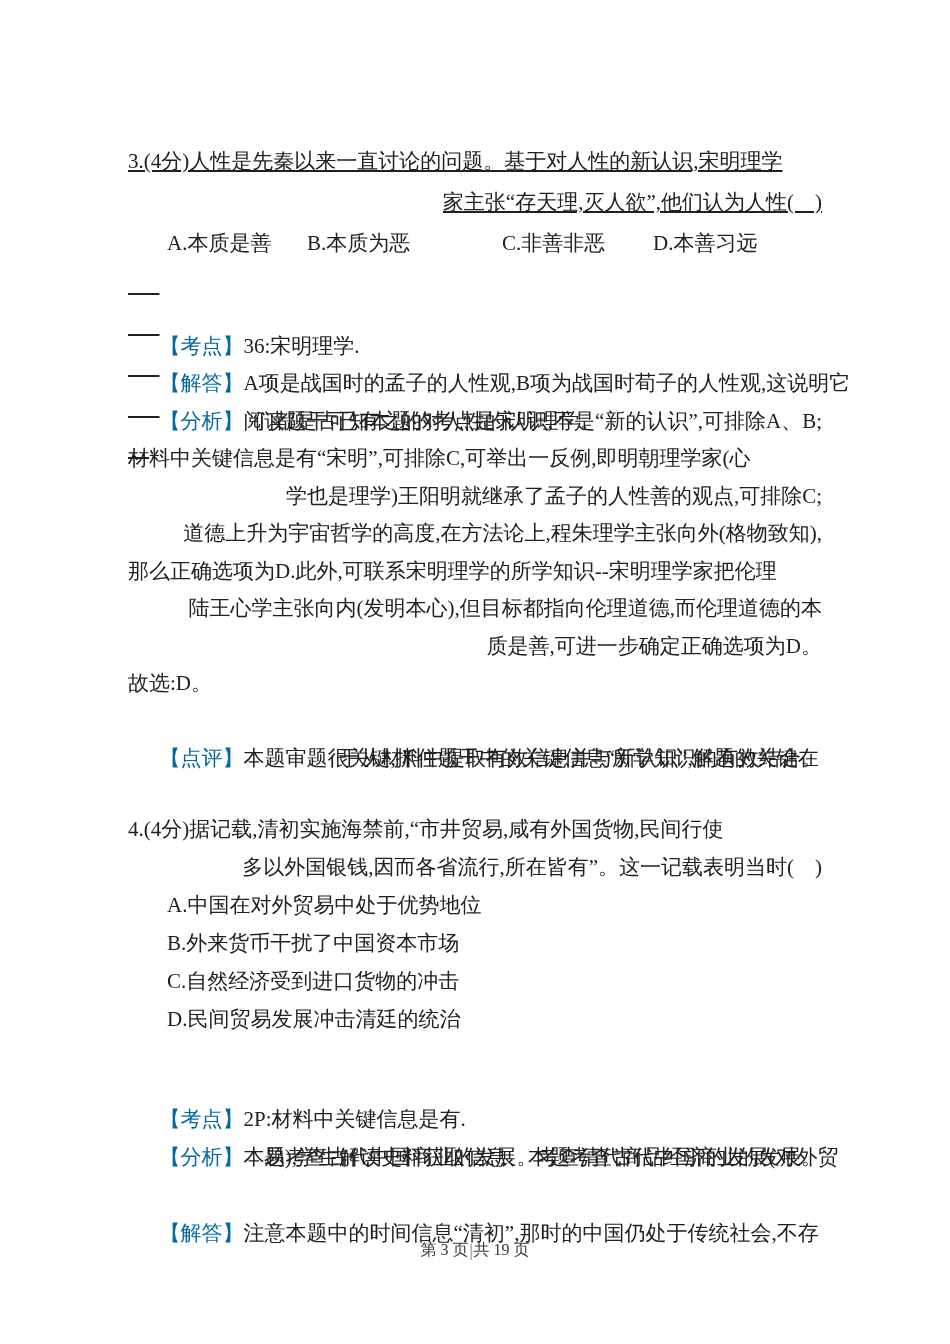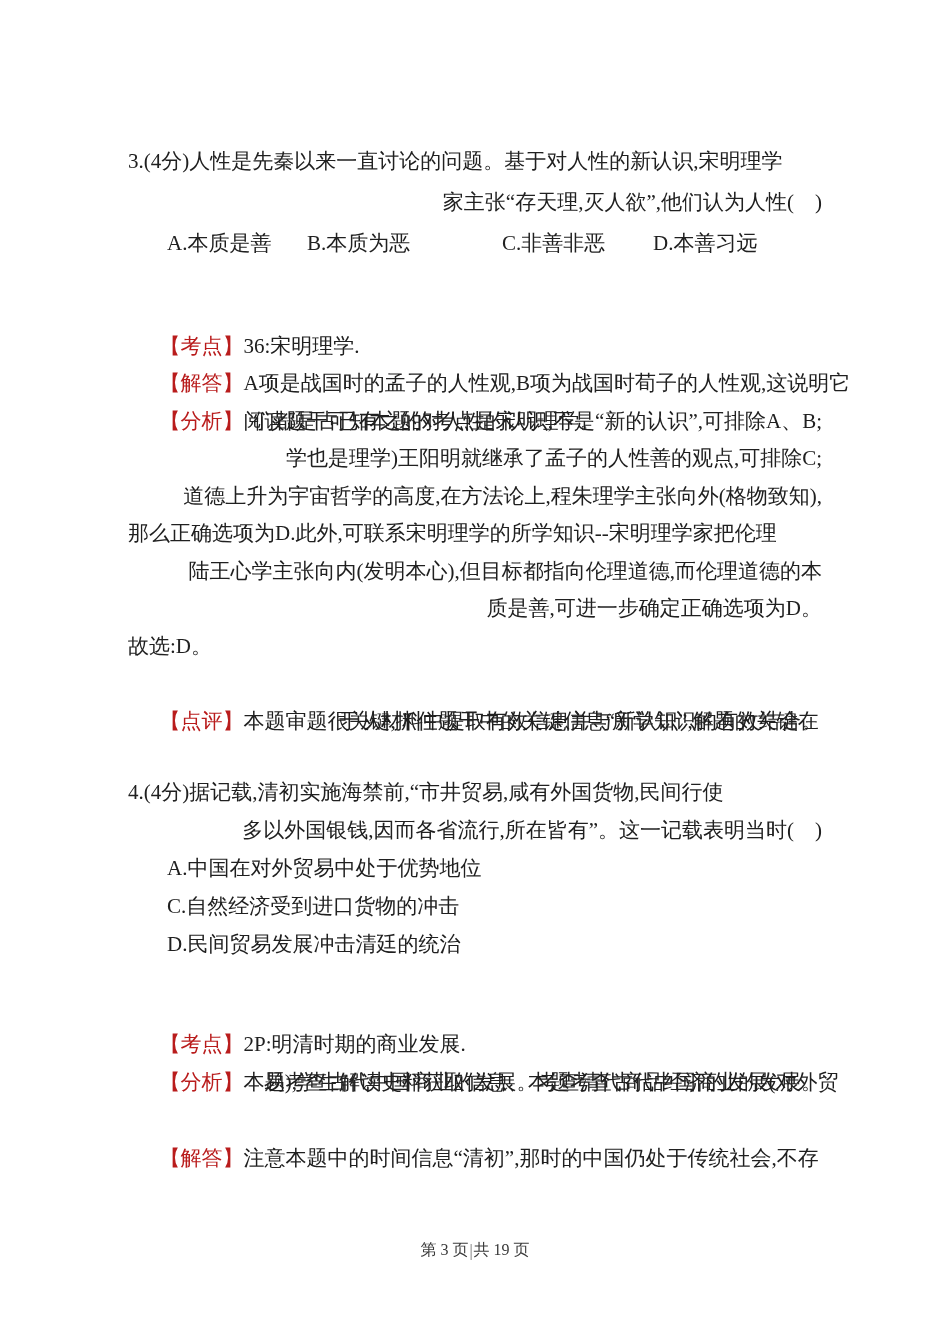--- a/index.html
+++ b/index.html
@@ -7,26 +7,26 @@
     width:950px;height:1344px;background:#ffffff;
     font-family:"Liberation Serif","DejaVu Serif",serif;
     color:#202020;
   }
   .page{position:relative;width:950px;height:1344px;overflow:hidden;background:#ffffff;}
   .content{
     position:absolute;left:128px;top:141px;width:694px;
     font-size:21px;
   }
   .ln{white-space:pre;position:relative;}
-  .lh41{line-height:41px;height:41px;}
+  .lh41{line-height:41px;height:41px;text-decoration:underline;}
   .lh37{line-height:37.5px;height:37.5px;}
   .lh38{line-height:38px;height:38px;}
   .ind1{padding-left:32px;text-align:right;}
   .ind-opt{padding-left:39px;}
-  .lbl{color:#b91c1c;}
+  .lbl{color:#0369a1;}
   .optrow span{position:absolute;top:0;}
   .oA{left:39px;} .oB{left:179px;} .oC{left:374px;} .oD{left:525px;}
   .mb26{margin-bottom:26px;}
   .mb33{margin-bottom:32.5px;}
   .mb21{margin-bottom:24px;}
   .footer{
     position:absolute;top:1240px;left:0;width:950px;
     display:flex;justify-content:center;align-items:center;gap:1px;
     font-size:16px;color:#3a3a3a;
     font-family:"Liberation Serif","DejaVu Serif",serif;
@@ -51,39 +51,41 @@
     <div class="ln lh37">
       <span class="lbl">【考点】</span><span>36:宋明理学.</span>
     </div>
     <div class="ln lh37">
       <span class="lbl">【解答】</span><span>A项是战国时的孟子的人性观,B项为战国时荀子的人性观,这说明它</span>
     </div>
     <div class="ln lh37">
       <span class="lbl">【分析】</span><span>阅读题干可知本题的考点是宋明理学。</span>
     </div>
     <div class="ln lh37 ind1">们都是古已有之的对人性的认识,不是“新的认识”,可排除A、B;</div>
+    <div class="ln lh37">材料中关键信息是有“宋明”,可排除C,可举出一反例,即明朝理学家(心</div>
     <div class="ln lh37 ind1">学也是理学)王阳明就继承了孟子的人性善的观点,可排除C;</div>
     <div class="ln lh37 ind1">道德上升为宇宙哲学的高度,在方法论上,程朱理学主张向外(格物致知),</div>
     <div class="ln lh37">那么正确选项为D.此外,可联系宋明理学的所学知识--宋明理学家把伦理</div>
     <div class="ln lh37 ind1">陆王心学主张向内(发明本心),但目标都指向伦理道德,而伦理道德的本</div>
     <div class="ln lh37 ind1">质是善,可进一步确定正确选项为D。</div>
     <div class="ln lh37">故选:D。</div>
     <div class="ln lh37">
       <span class="lbl">【点评】</span><span>本题审题很关键,抓住题干中的关键信息“新认识”,解题的关键在</span>
     </div>
     <div class="ln lh37 ind1 mb33">于从材料中提取有效信息并与所学知识的有效结合。</div>
 
     <div class="ln lh38">4.(4分)据记载,清初实施海禁前,“市井贸易,咸有外国货物,民间行使</div>
     <div class="ln lh38 ind1">多以外国银钱,因而各省流行,所在皆有”。这一记载表明当时(    )</div>
     <div class="ln lh38 ind-opt">A.中国在对外贸易中处于优势地位</div>
+    <div class="ln lh38 ind-opt">B.外来货币干扰了中国资本市场</div>
     <div class="ln lh38 ind-opt">C.自然经济受到进口货物的冲击</div>
     <div class="ln lh38 ind-opt mb21">D.民间贸易发展冲击清廷的统治</div>
 
     <div class="ln lh38">
-      <span class="lbl">【考点】</span><span>2P:明清时期的商业发展.</span>
+      <span class="lbl">【考点】</span><span>2P:材料中关键信息是有.</span>
     </div>
     <div class="ln lh38">
       <span class="lbl">【分析】</span><span>本题考查古代中国商业的发展。考查清代商品经济的发展(对外贸</span>
     </div>
     <div class="ln lh38 ind1">易),学生解读史料获取信息、本题考查古代中国商业的发展。</div>
     <div class="ln lh38">
       <span class="lbl">【解答】</span><span>注意本题中的时间信息“清初”,那时的中国仍处于传统社会,不存</span>
     </div>
 
   </div>

